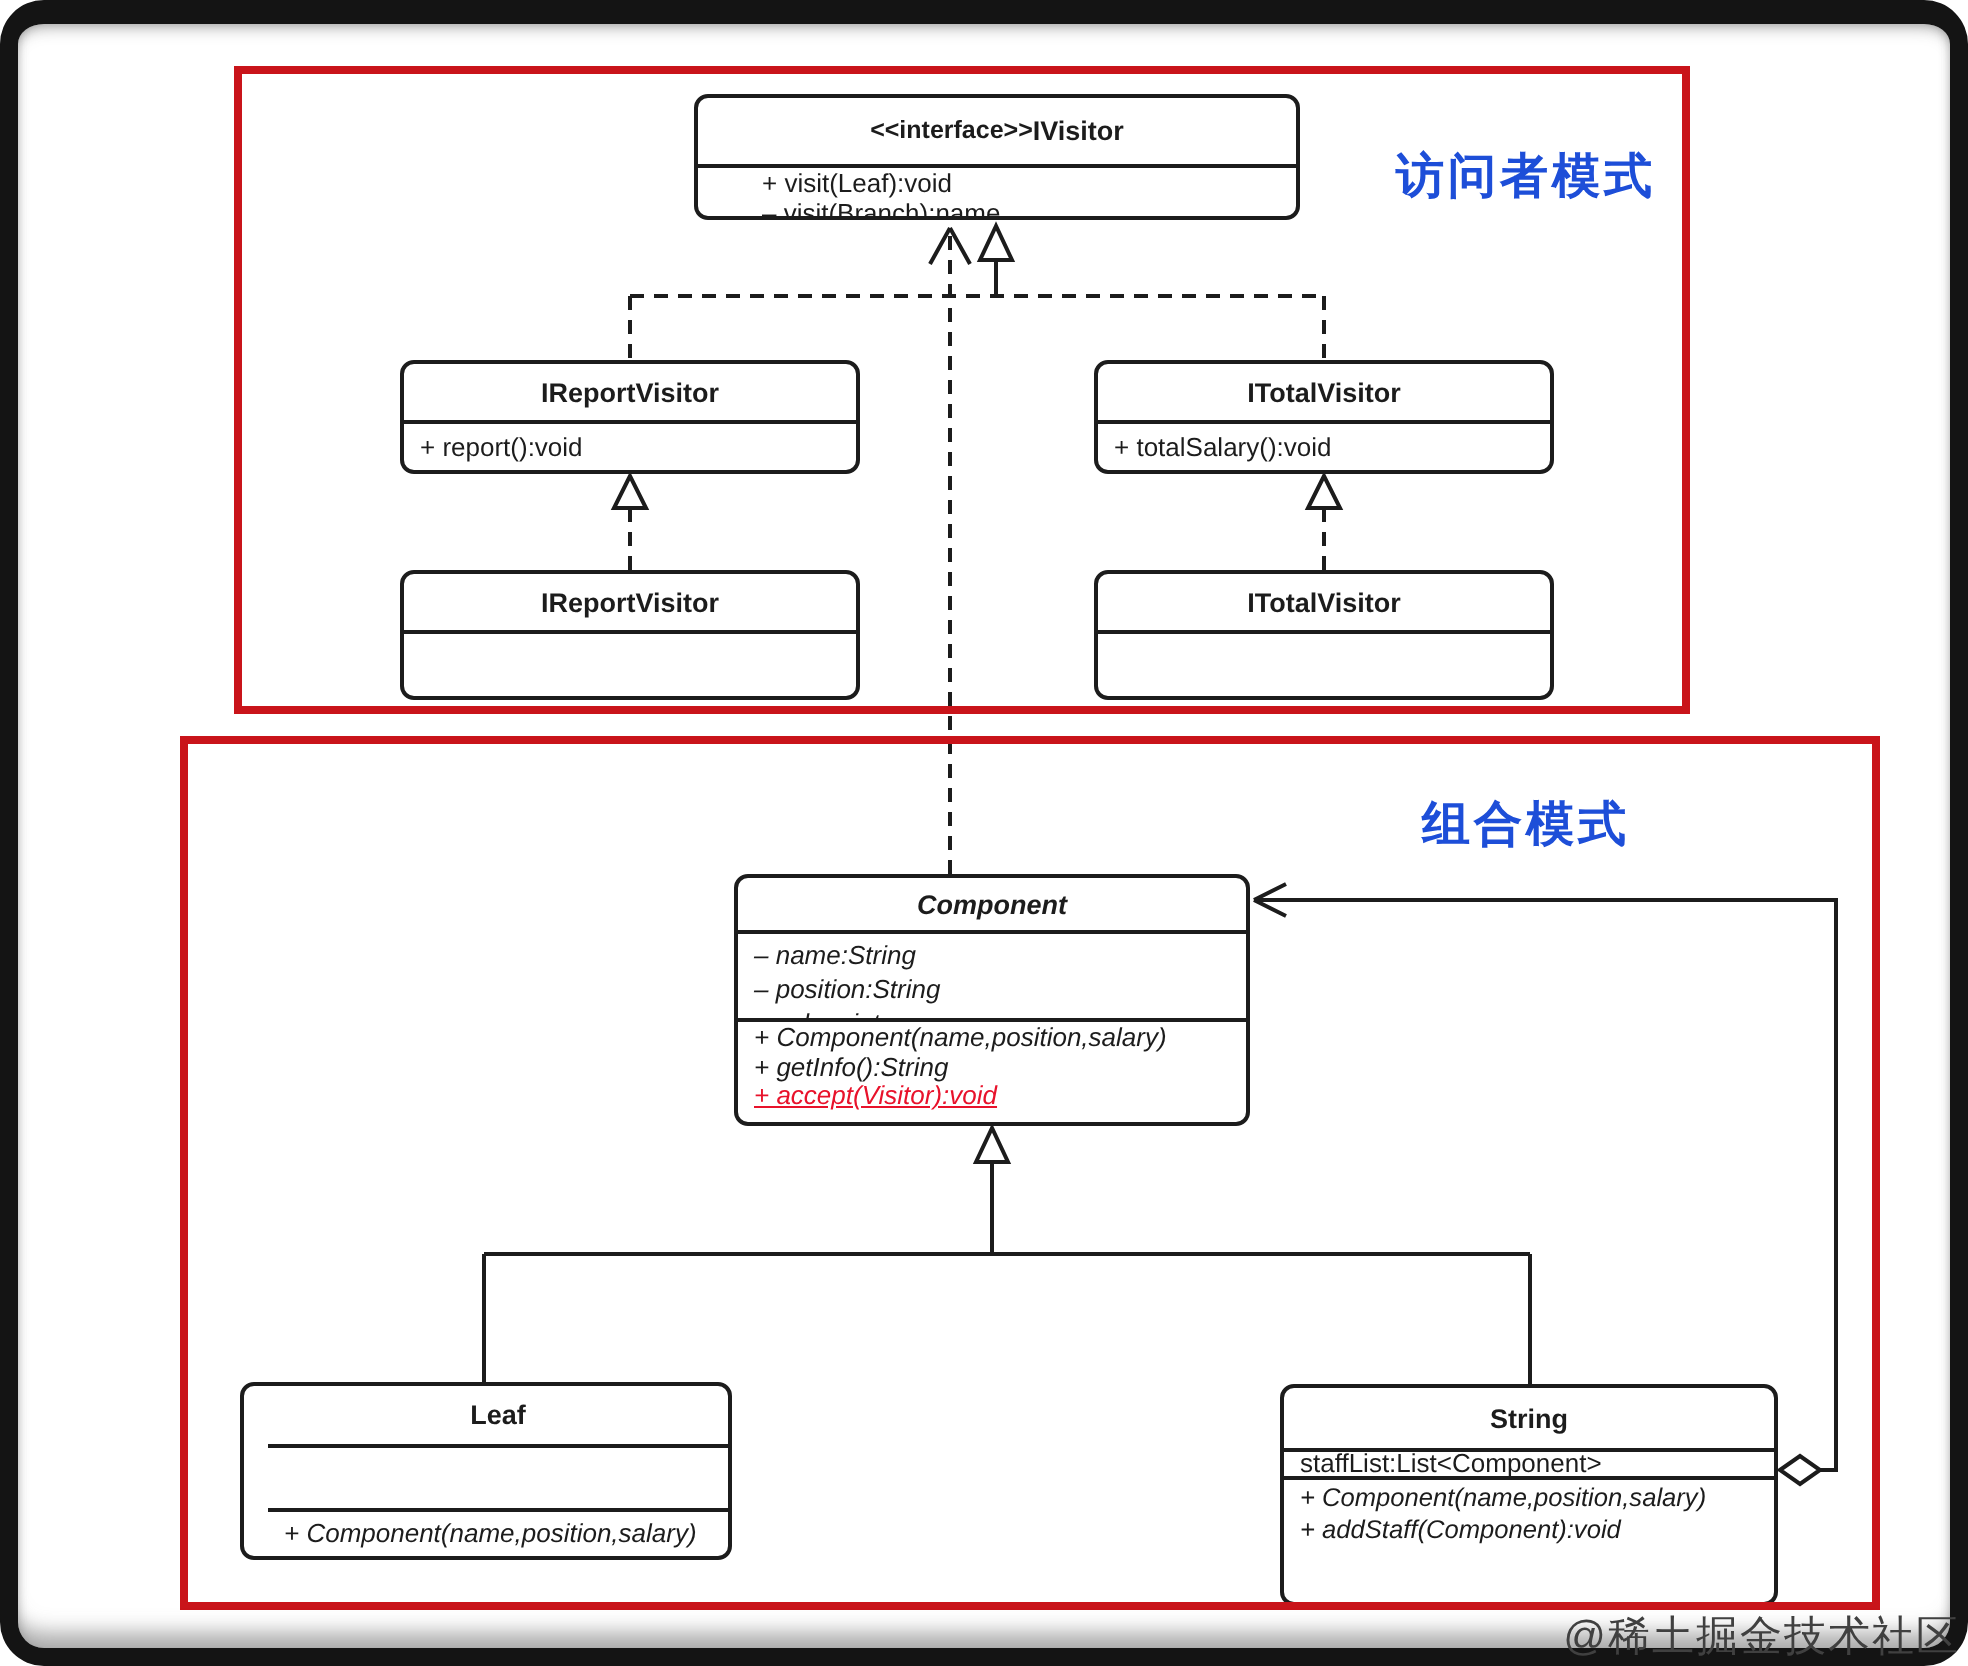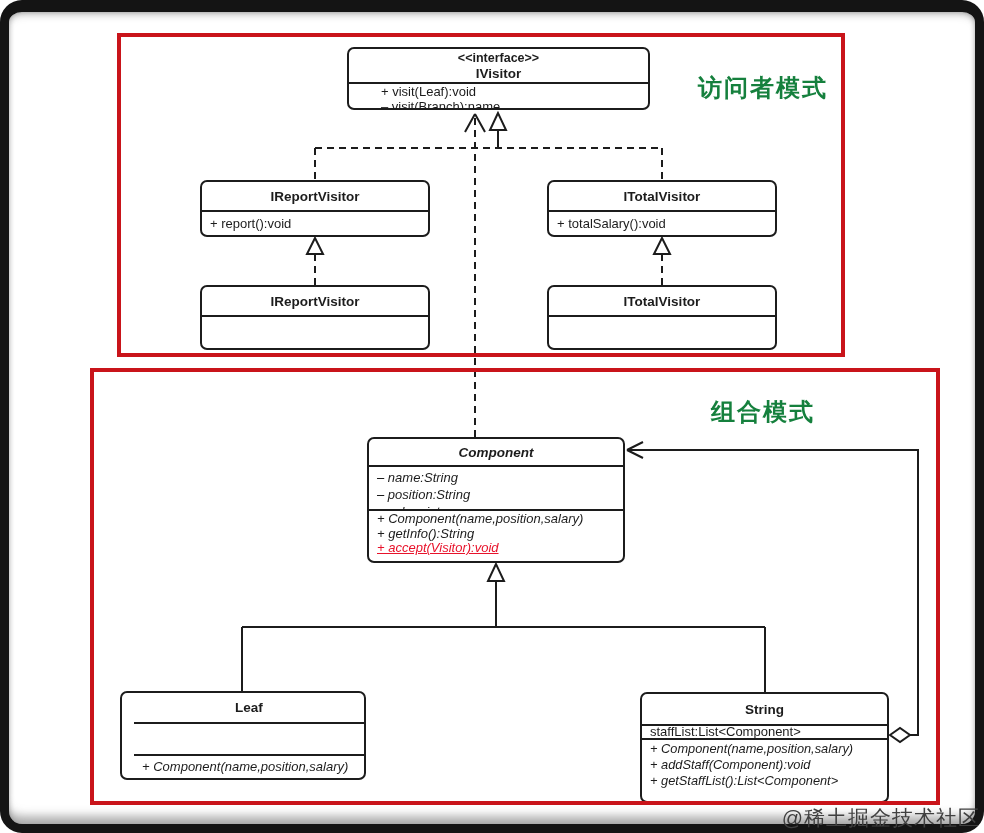--- a/index.html
+++ b/index.html
@@ -12,29 +12,29 @@
          pointer-events:none;z-index:5;
          box-shadow:inset 0 -14px 10px -6px rgba(110,110,110,.55),
                     inset 0 6px 8px -5px rgba(60,60,60,.5),
                     inset 3px 0 6px -4px rgba(60,60,60,.4),
                     inset -3px 0 6px -4px rgba(60,60,60,.4);}
 
   
   .region{position:absolute;border:4px solid #c9141a;box-sizing:border-box;z-index:4;background:transparent;}
   #region-visitor{left:117px;top:33px;width:728px;height:324px;}
   #region-composite{left:90px;top:368px;width:850px;height:437px;}
-  .region-label{position:absolute;color:#15803d;font-weight:bold;font-size:24px;
+  .region-label{position:absolute;color:#1d4ed8;font-weight:bold;font-size:24px;
                 letter-spacing:2px;z-index:4;text-align:right;}
   #label-visitor{left:658px;top:72px;width:170px;}
   #label-composite{left:660px;top:396px;width:155px;}
 
   
   .uml{position:absolute;background:#fff;border:2px solid #1c1c1c;border-radius:7px;
        box-sizing:border-box;display:flex;flex-direction:column;z-index:2;}
-  .uml .t{flex:none;display:flex;flex-direction:column;justify-content:center;align-items:center;
+  .uml .t{flex:none;display:flex;flex-direction:row;justify-content:center;align-items:center;
           font-weight:bold;font-size:13.5px;line-height:15px;}
   .uml .stereo{font-size:12.5px;font-weight:bold;}
   .uml .sec{border-top:2px solid #1c1c1c;box-sizing:border-box;padding:2px 0;overflow:hidden;}
   .member{font-size:13px;line-height:16px;padding:0 8px;white-space:nowrap;color:#1c1c1c;}
   .member.i{font-style:italic;}
   .member.red{color:#e8122b;text-decoration:underline;}
 
   #cls-ivisitor{left:347px;top:47px;width:303px;height:63px;}
   #cls-ivisitor .t{height:33px;}
   #cls-ivisitor .sec{flex:1;padding-top:1px;}
@@ -158,21 +158,20 @@
   <div class="uml" id="cls-branch">
     <div class="t">
       <div class="cname">String</div>
     </div>
     <div class="sec fields">
         <div class="member">staffList:List&lt;Component&gt;</div>
       </div>
     <div class="sec methods">
         <div class="member i">+ Component(name,position,salary)</div>
         <div class="member i">+ addStaff(Component):void</div>
-        <div class="member i">+ getStaffList():List&lt;Component&gt;</div>
       </div>
   </div>
 
   <svg id="connectors" width="984" height="833">
     <g stroke="#1c1c1c" stroke-width="2" fill="none">
 
       <g>
         <path d="M475,437 L475,118" stroke-dasharray="7 5"></path>
         <path d="M475,114 L465,132 M475,114 L485,132"></path>
       </g>

